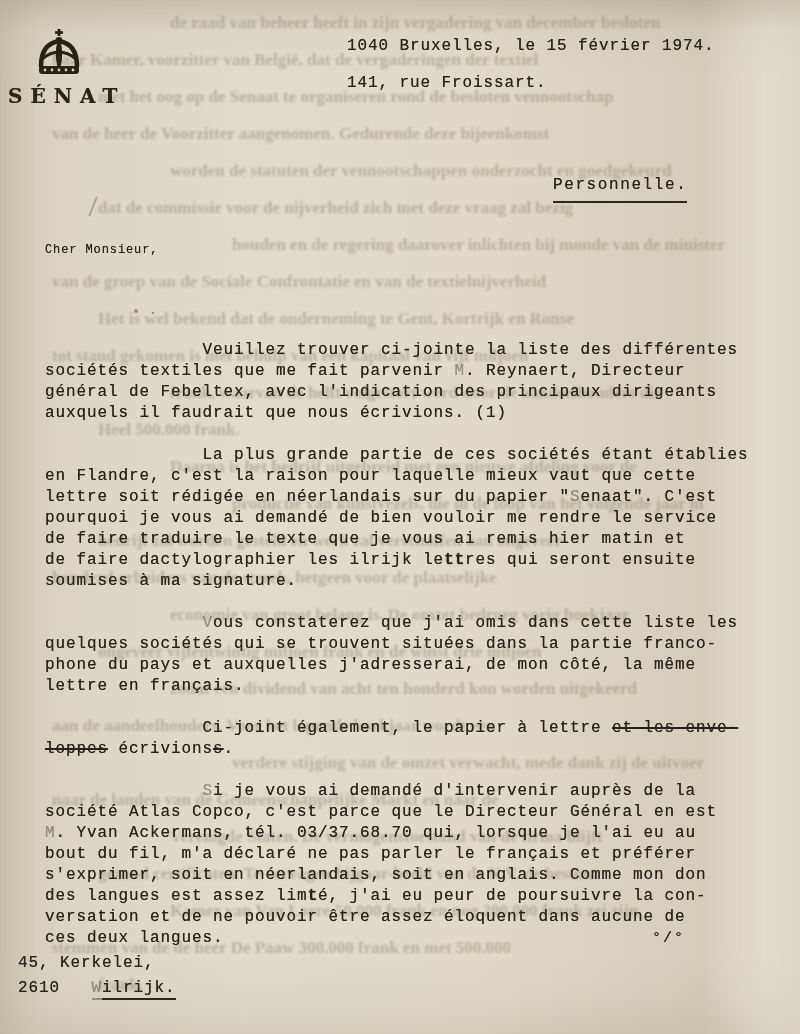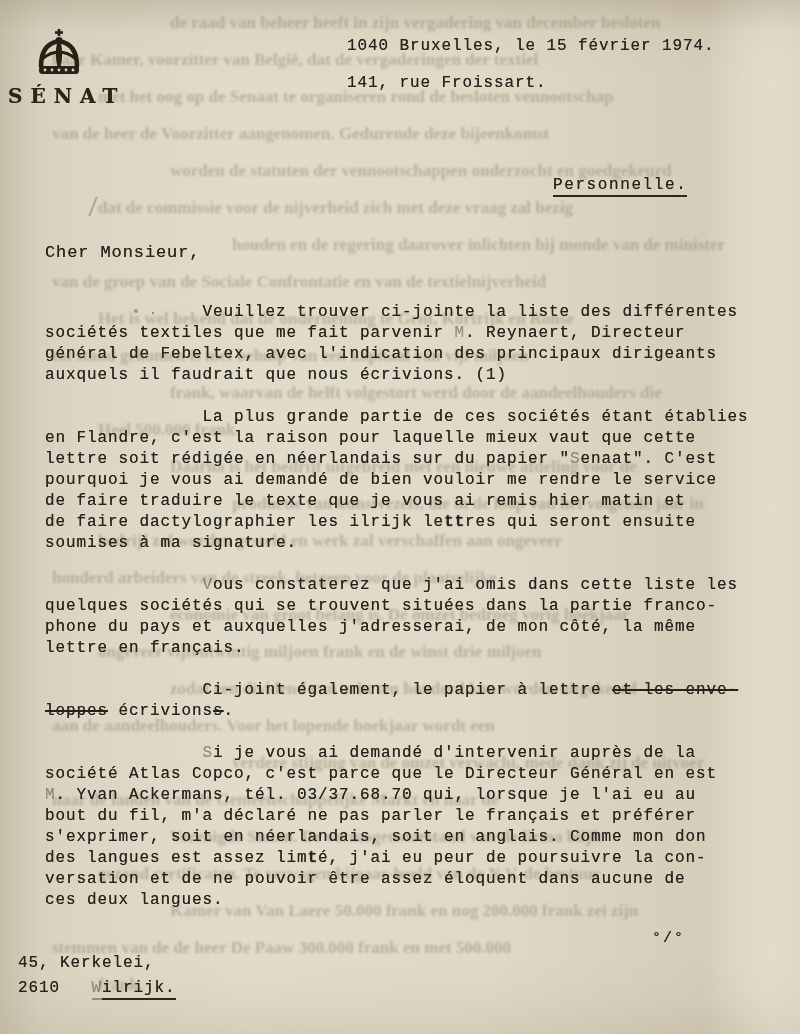--- a/index.html
+++ b/index.html
@@ -28,24 +28,24 @@
   #crown{position:absolute;left:34px;top:28px;}
   #senat{
     position:absolute;left:8px;top:84px;
     font-family:"DejaVu Serif",serif;font-weight:bold;font-size:20px;
     letter-spacing:8px;color:#2b241a;
   }
   #date-block{position:absolute;left:347px;top:36px;font-size:16px;letter-spacing:.9px;}
   #date-block .dline{line-height:21px;margin-bottom:16px;white-space:pre;}
   #classification{
     position:absolute;left:553px;top:176px;font-size:16px;letter-spacing:1.6px;
-    border-bottom:2px solid #2a2620;padding-bottom:1px;white-space:pre;
+    border-bottom:2px solid #2a2620;padding-bottom:7px;white-space:pre;
   }
-  #salutation{position:absolute;left:45px;top:243px;font-size:17px;letter-spacing:.9px;white-space:pre;}
-  #letter-body{position:absolute;left:45px;top:302px;font-size:16px;letter-spacing:.9px;}
+  #salutation{position:absolute;left:45px;top:243px;font-size:12px;letter-spacing:.9px;white-space:pre;}
+  #letter-body{position:absolute;left:45px;top:340px;font-size:16px;letter-spacing:.9px;}
   .para{margin-bottom:21px;}
   .tline{line-height:21px;white-space:pre;}
   .strike{text-decoration:line-through;text-decoration-thickness:2px;}
   .over{font-weight:normal;text-shadow:0 0 1.2px #17130e,.5px 0 0 #17130e;}
   .faint{opacity:.4;}
   .u{border-bottom:2px solid #2a2620;padding-bottom:1px;}
   #continuation{position:absolute;left:652px;top:930px;font-size:15px;letter-spacing:2px;}
   #recipient{position:absolute;left:18px;top:951px;font-size:16px;letter-spacing:.9px;}
   #recipient .tline{line-height:25px;}
   

